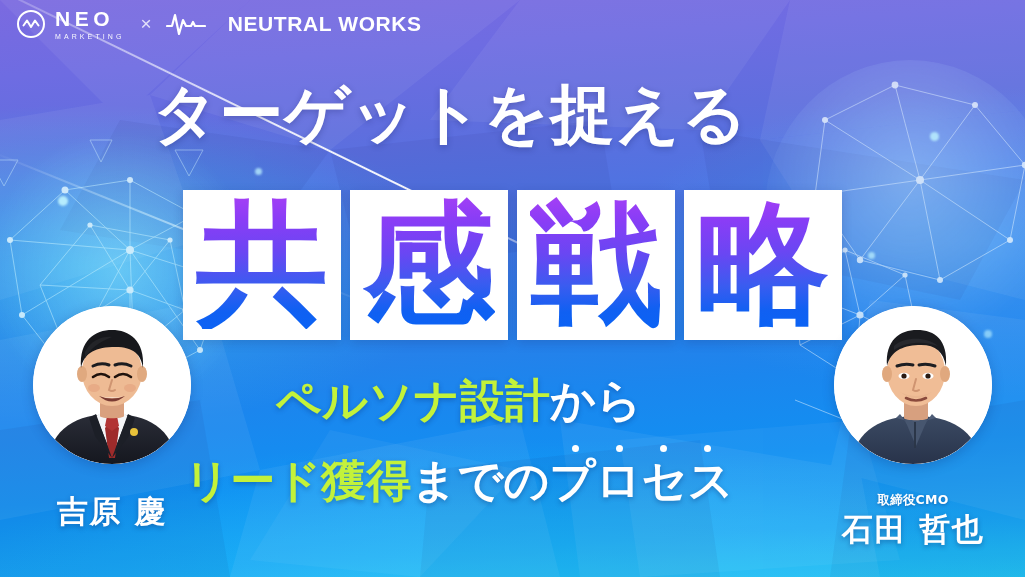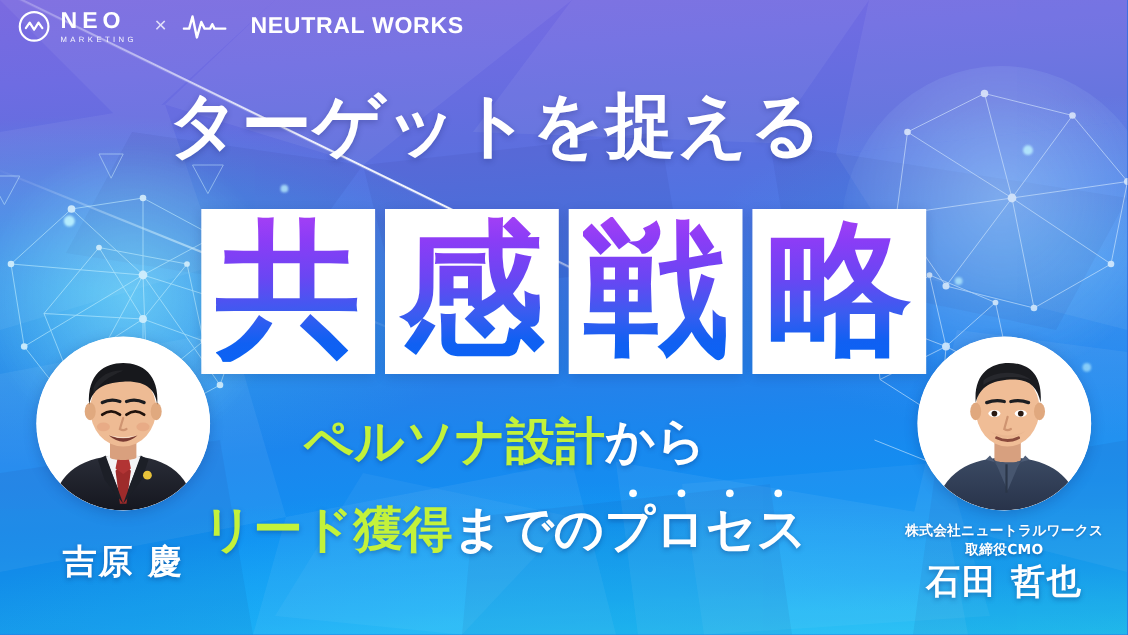--- a/index.html
+++ b/index.html
@@ -440,19 +440,19 @@
 
           <path d="M82,73 L79,84 q3,2 6,0" stroke="#cf9471" stroke-width="2" fill="none" stroke-linecap="round"></path>
 
           <path d="M72,92 q10,5 20,0" stroke="#8a4a3c" stroke-width="2.6" fill="none" stroke-linecap="round"></path>
 
           <path d="M66,86 q16,12 32,0 q-16,8 -32,0 Z" fill="#d9a57f" opacity=".25"></path>
         </g>
       </svg>
     </div>
     <div class="org">
-      <span>株式会社ニュートラルワークス</span><br>
+      <br>
       <span>取締役CMO</span>
     </div>
     <div class="pname">石田 哲也</div>
   </div>
 
 </div>
 
 </body></html>

